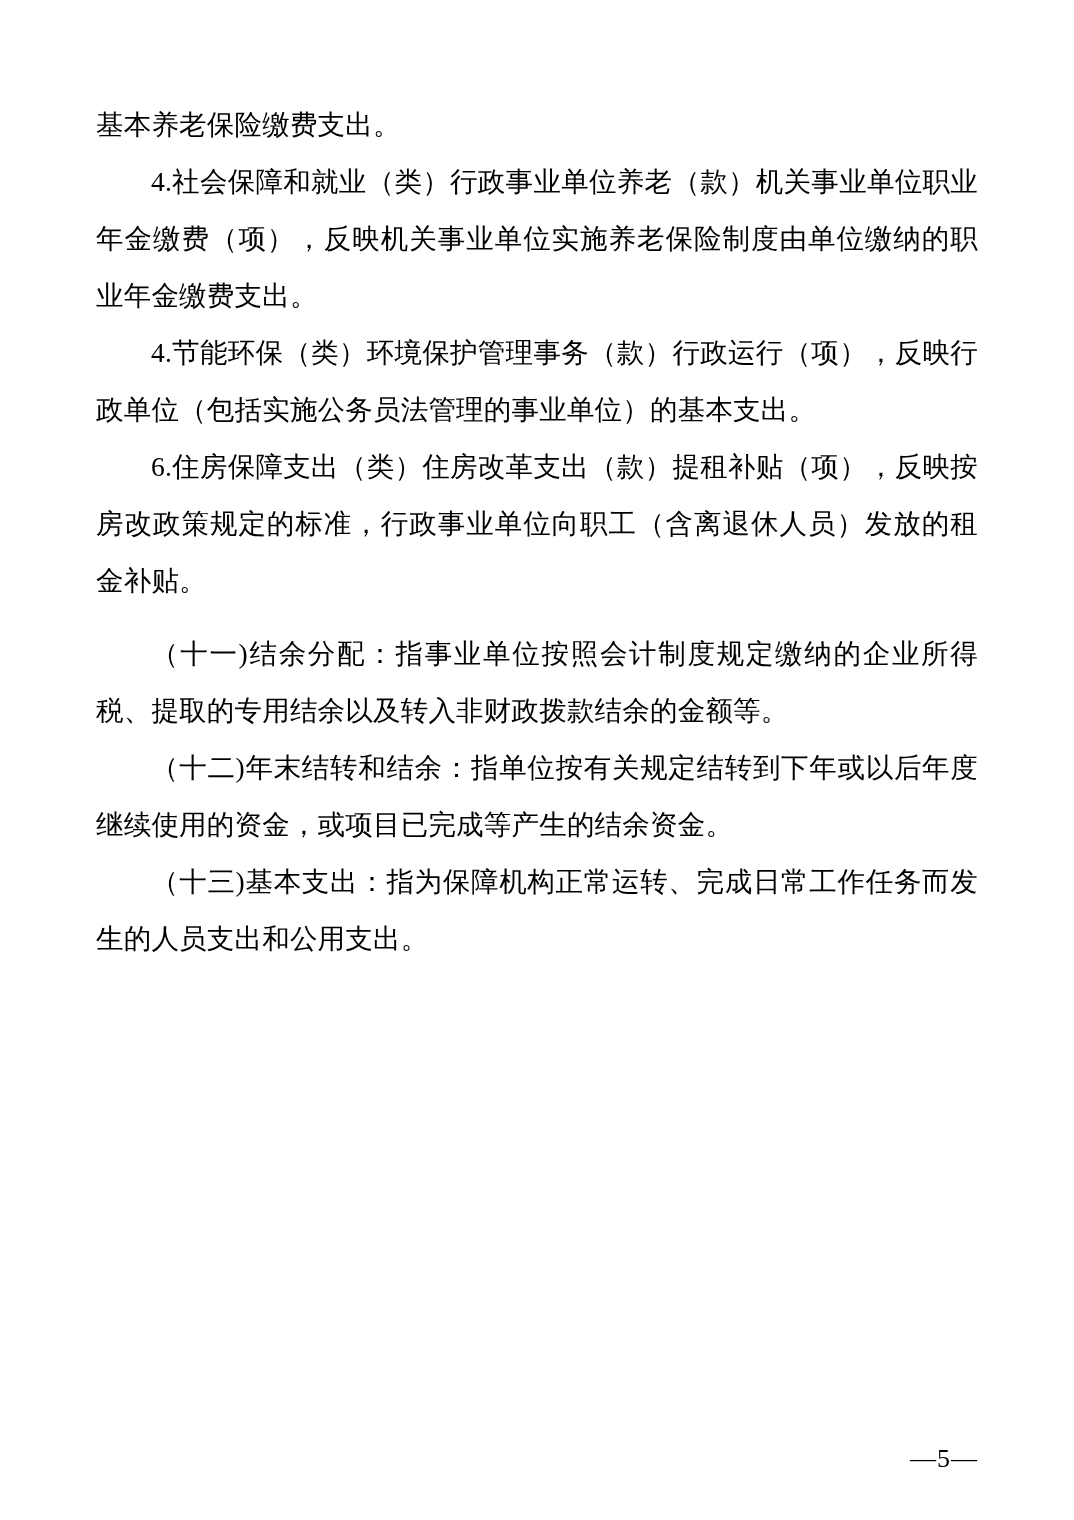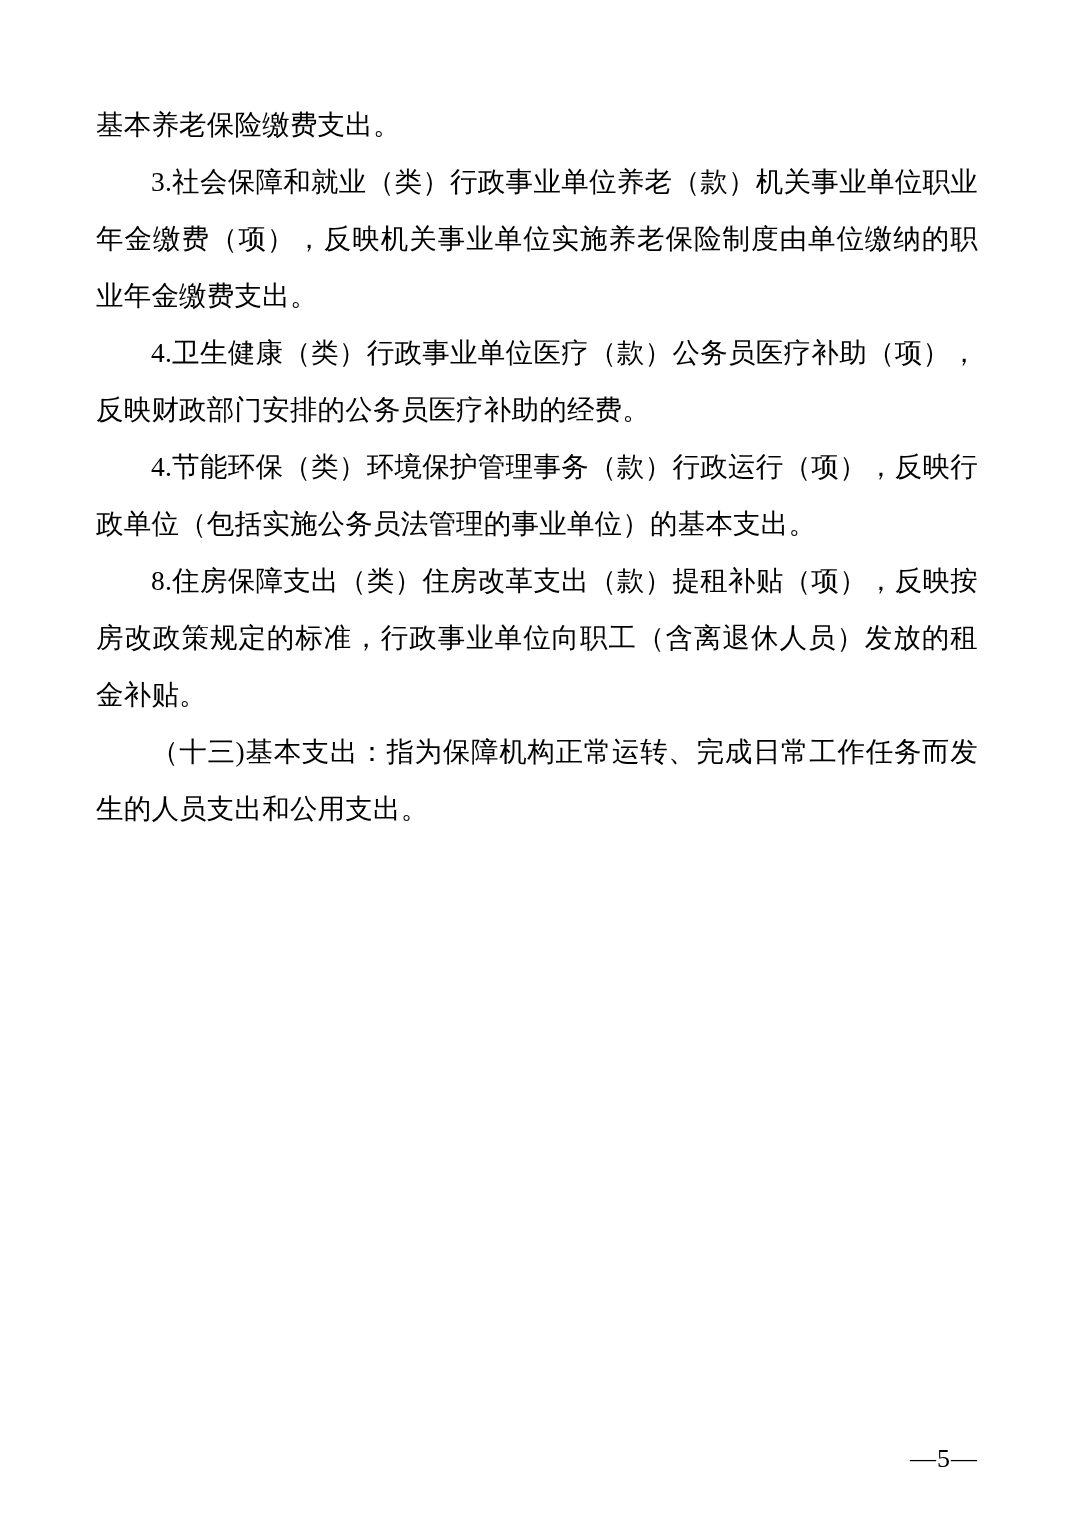--- a/index.html
+++ b/index.html
@@ -51,20 +51,21 @@
     letter-spacing: 1px;
     font-family: "Liberation Serif", "DejaVu Serif", serif;
   }
 </style>
 </head>
 <body>
 
 <div class="page">
   <div class="doc-body">
     <p class="para">基本养老保险缴费支出。</p>
-    <p class="para indent">3.社会保障和就业（类）行政事业单位养老（款）机关事业单位职业年金缴费（项），反映机关事业单位实施养老保险制度由单位缴纳的职业年金缴费支出。</p>
-    <p class="para indent">4.卫生健康（类）行政事业单位医疗（款）公务员医疗补助（项），反映财政部门安排的公务员医疗补助的经费。</p>
+    <p class="para indent">4.社会保障和就业（类）行政事业单位养老（款）机关事业单位职业年金缴费（项），反映机关事业单位实施养老保险制度由单位缴纳的职业年金缴费支出。</p>
     <p class="para indent">4.节能环保（类）环境保护管理事务（款）行政运行（项），反映行政单位（包括实施公务员法管理的事业单位）的基本支出。</p>
-    <p class="para indent">8.住房保障支出（类）住房改革支出（款）提租补贴（项），反映按房改政策规定的标准，行政事业单位向职工（含离退休人员）发放的租金补贴。</p>
+    <p class="para indent">6.住房保障支出（类）住房改革支出（款）提租补贴（项），反映按房改政策规定的标准，行政事业单位向职工（含离退休人员）发放的租金补贴。</p>
+    <p class="para indent gap-before">（十一)结余分配：指事业单位按照会计制度规定缴纳的企业所得税、提取的专用结余以及转入非财政拨款结余的金额等。</p>
+    <p class="para indent">（十二)年末结转和结余：指单位按有关规定结转到下年或以后年度继续使用的资金，或项目已完成等产生的结余资金。</p>
     <p class="para indent">（十三)基本支出：指为保障机构正常运转、完成日常工作任务而发生的人员支出和公用支出。</p>
   </div>
   <div class="footer">—5—</div>
 </div>
 
 </body></html>

